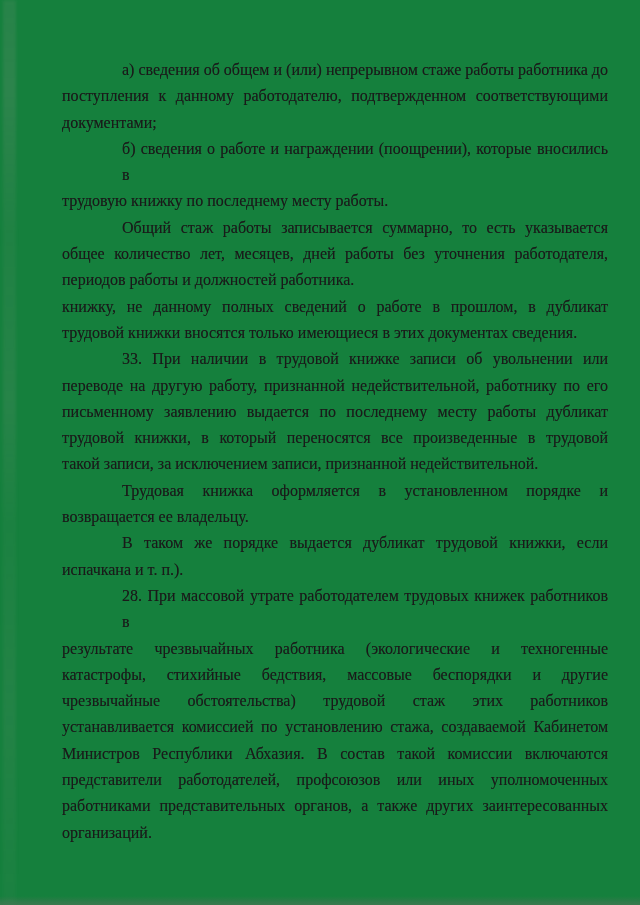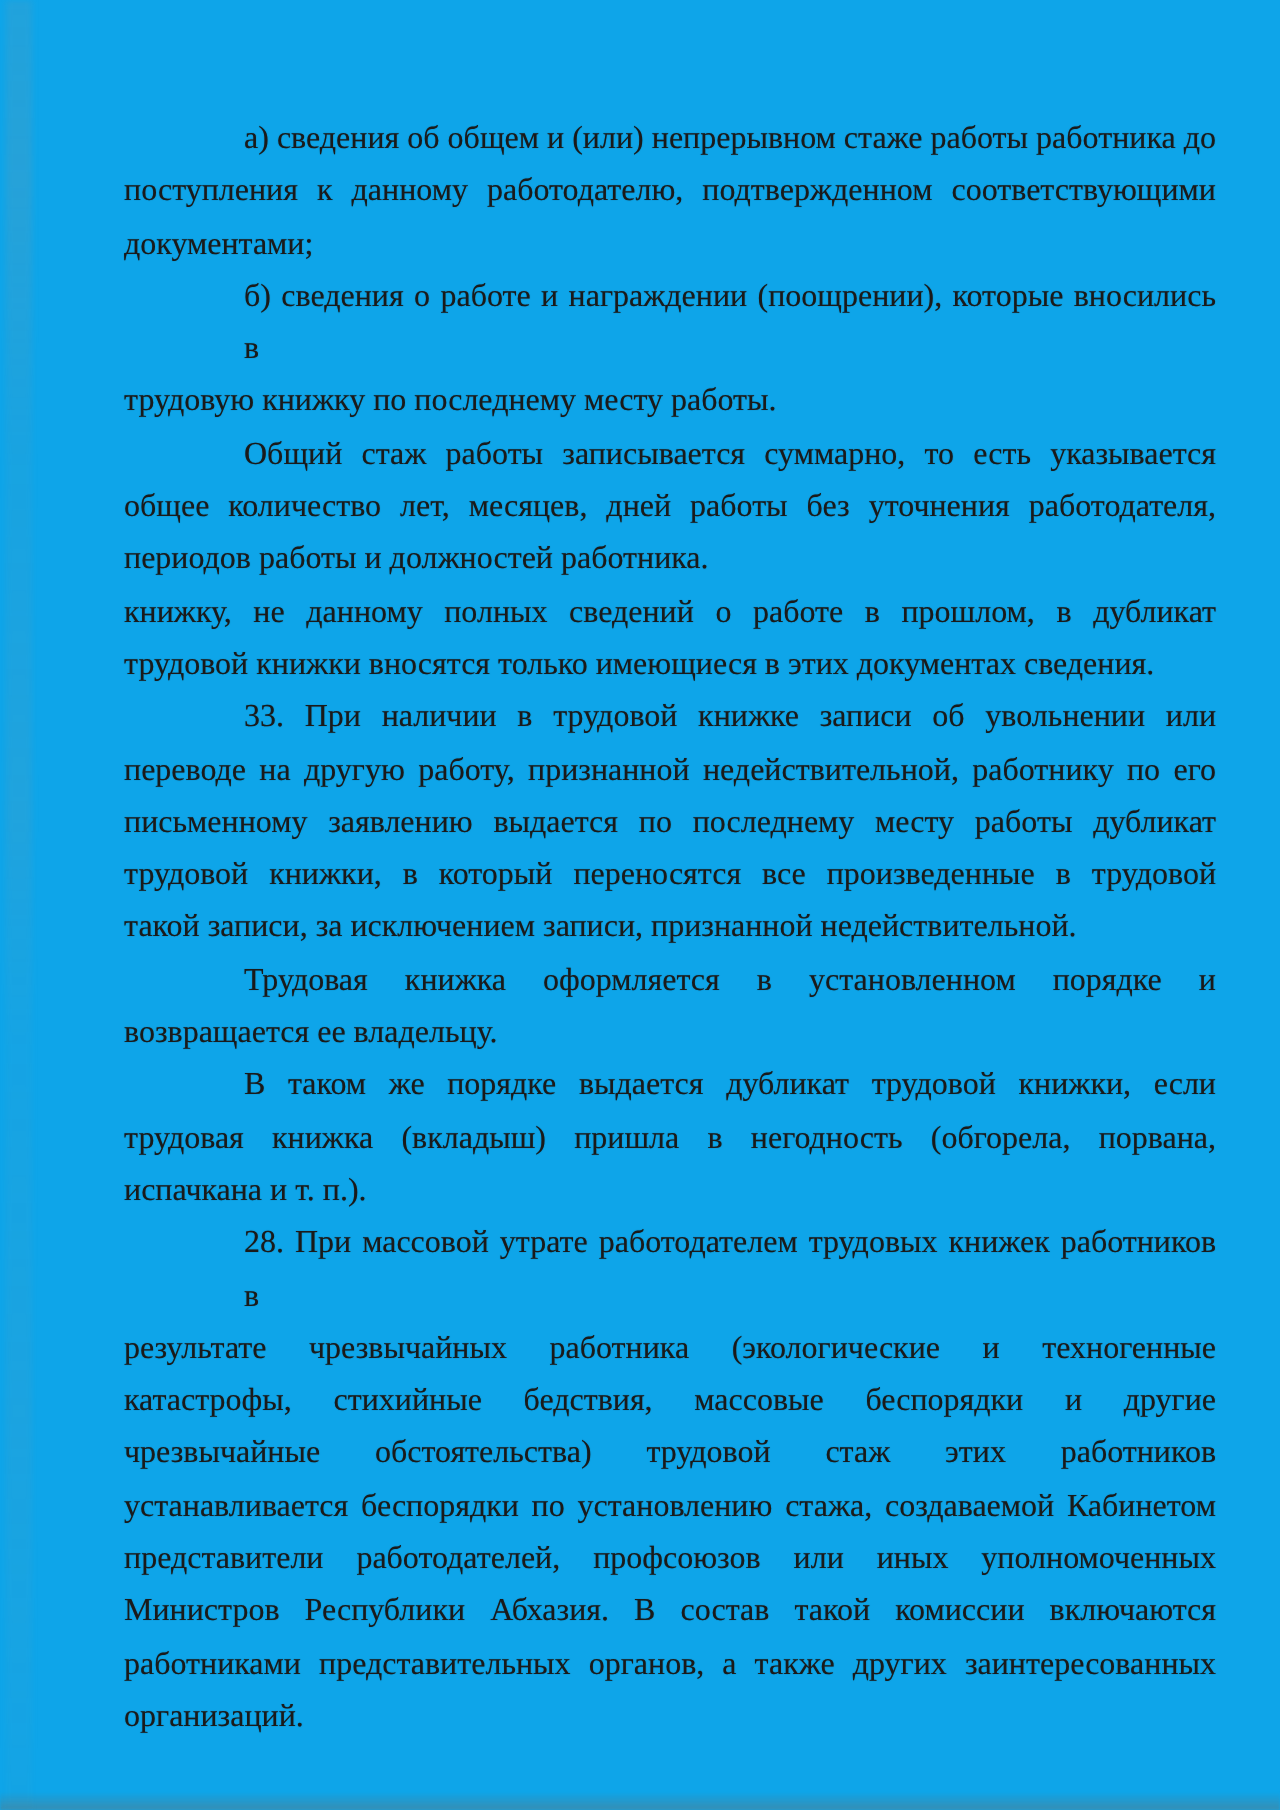--- a/index.html
+++ b/index.html
@@ -1,21 +1,21 @@
 <!DOCTYPE html>
 <html lang="ru"><head>
 <meta charset="utf-8">
 <style>
   html, body { margin: 0; padding: 0; background: #ffffff; }
 
   .page {
     position: relative;
     width: 640px;
     height: 905px;
-    background: #0ea5e9;
+    background: #15803d;
     overflow: hidden;
     font-family: "Liberation Serif", "DejaVu Serif", serif;
   }
 
   
   .left-streak {
     position: absolute;
     left: 3px; top: 0;
     width: 13px; height: 100%;
     background: linear-gradient(to bottom,
@@ -94,28 +94,27 @@
         <div class="line">письменному заявлению выдается по последнему месту работы дубликат</div>
         <div class="line">трудовой книжки, в который переносятся все произведенные в трудовой</div>
         <div class="line last">такой записи, за исключением записи, признанной недействительной.</div>
       </div>
       <div class="para">
         <div class="line first">Трудовая книжка оформляется в установленном порядке и</div>
         <div class="line last">возвращается ее владельцу.</div>
       </div>
       <div class="para">
         <div class="line first">В таком же порядке выдается дубликат трудовой книжки, если</div>
-        <div class="line">трудовая книжка (вкладыш) пришла в негодность (обгорела, порвана,</div>
         <div class="line last">испачкана и т. п.).</div>
       </div>
       <div class="para">
         <div class="line first">28. При массовой утрате работодателем трудовых книжек работников в</div>
         <div class="line">результате чрезвычайных работника (экологические и техногенные</div>
         <div class="line">катастрофы, стихийные бедствия, массовые беспорядки и другие</div>
         <div class="line">чрезвычайные обстоятельства) трудовой стаж этих работников</div>
-        <div class="line">устанавливается беспорядки по установлению стажа, создаваемой Кабинетом</div>
+        <div class="line">устанавливается комиссией по установлению стажа, создаваемой Кабинетом</div>
+        <div class="line">Министров Республики Абхазия. В состав такой комиссии включаются</div>
         <div class="line">представители работодателей, профсоюзов или иных уполномоченных</div>
-        <div class="line">Министров Республики Абхазия. В состав такой комиссии включаются</div>
         <div class="line">работниками представительных органов, а также других заинтересованных</div>
         <div class="line last">организаций.</div>
       </div>
     </div>
 </div>
 
 </body></html>

